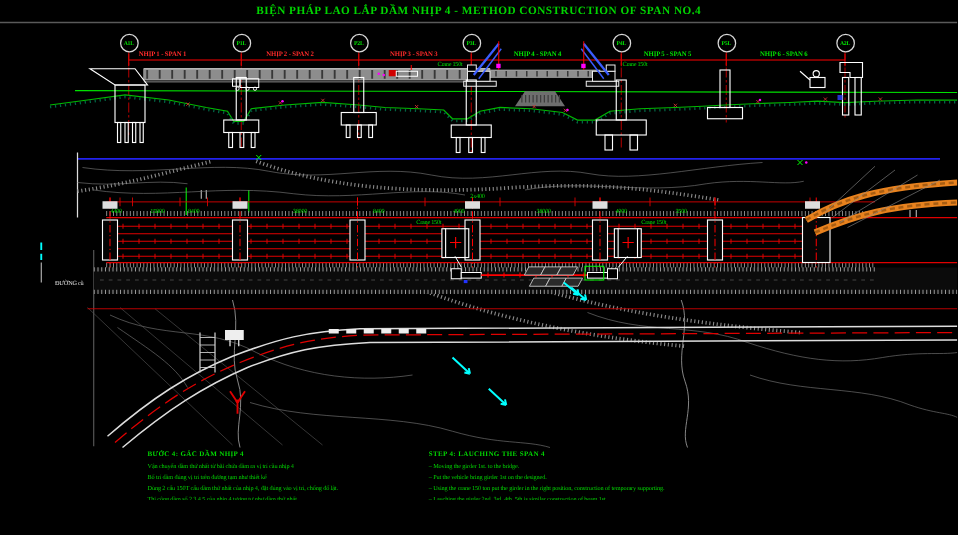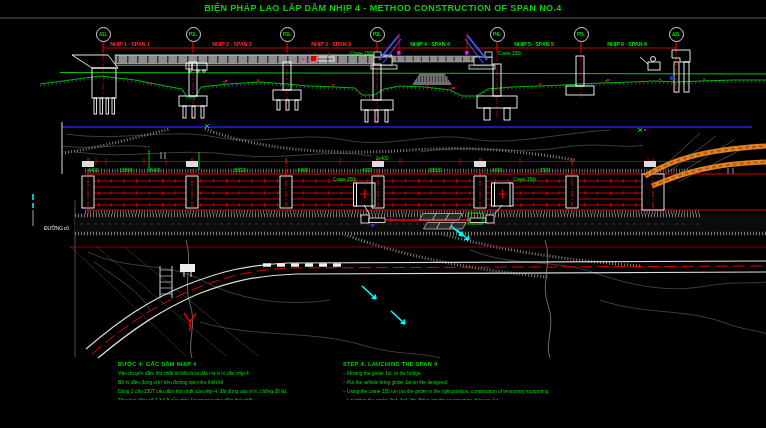--- a/index.html
+++ b/index.html
@@ -1,17 +1,17 @@
 <!DOCTYPE html>
 <html><head>
 <meta charset="utf-8">
 <style>
   html,body{margin:0;padding:0;background:#000;}
   .canvas{position:relative;width:766px;height:400px;background:#000;overflow:hidden;
-          font-family:Liberation Sans, sans-serif;}
+          font-family:Liberation Serif, serif;}
   svg{position:absolute;left:0;top:0;}
   .lbl{position:absolute;white-space:nowrap;}
   .main-title{left:50%;top:3px;transform:translateX(-50%);color:#00d400;font-size:9px;
               font-weight:bold;letter-spacing:.4px;}
   .pier{position:absolute;width:13px;height:13px;border:1px solid #d8d8d8;border-radius:50%;
         display:flex;align-items:center;justify-content:center;background:#000;}
   .pier span{color:#00e000;font-size:4.6px;font-weight:bold;letter-spacing:-.2px;}
   .span-lbl{font-size:5.4px;font-weight:bold;transform:translateX(-50%);letter-spacing:-.1px;}
   .red{color:#ff2a2a;} .grn{color:#00e000;}
   .dim{color:#00e000;font-size:5px;transform:translateX(-50%);letter-spacing:-.2px;}

